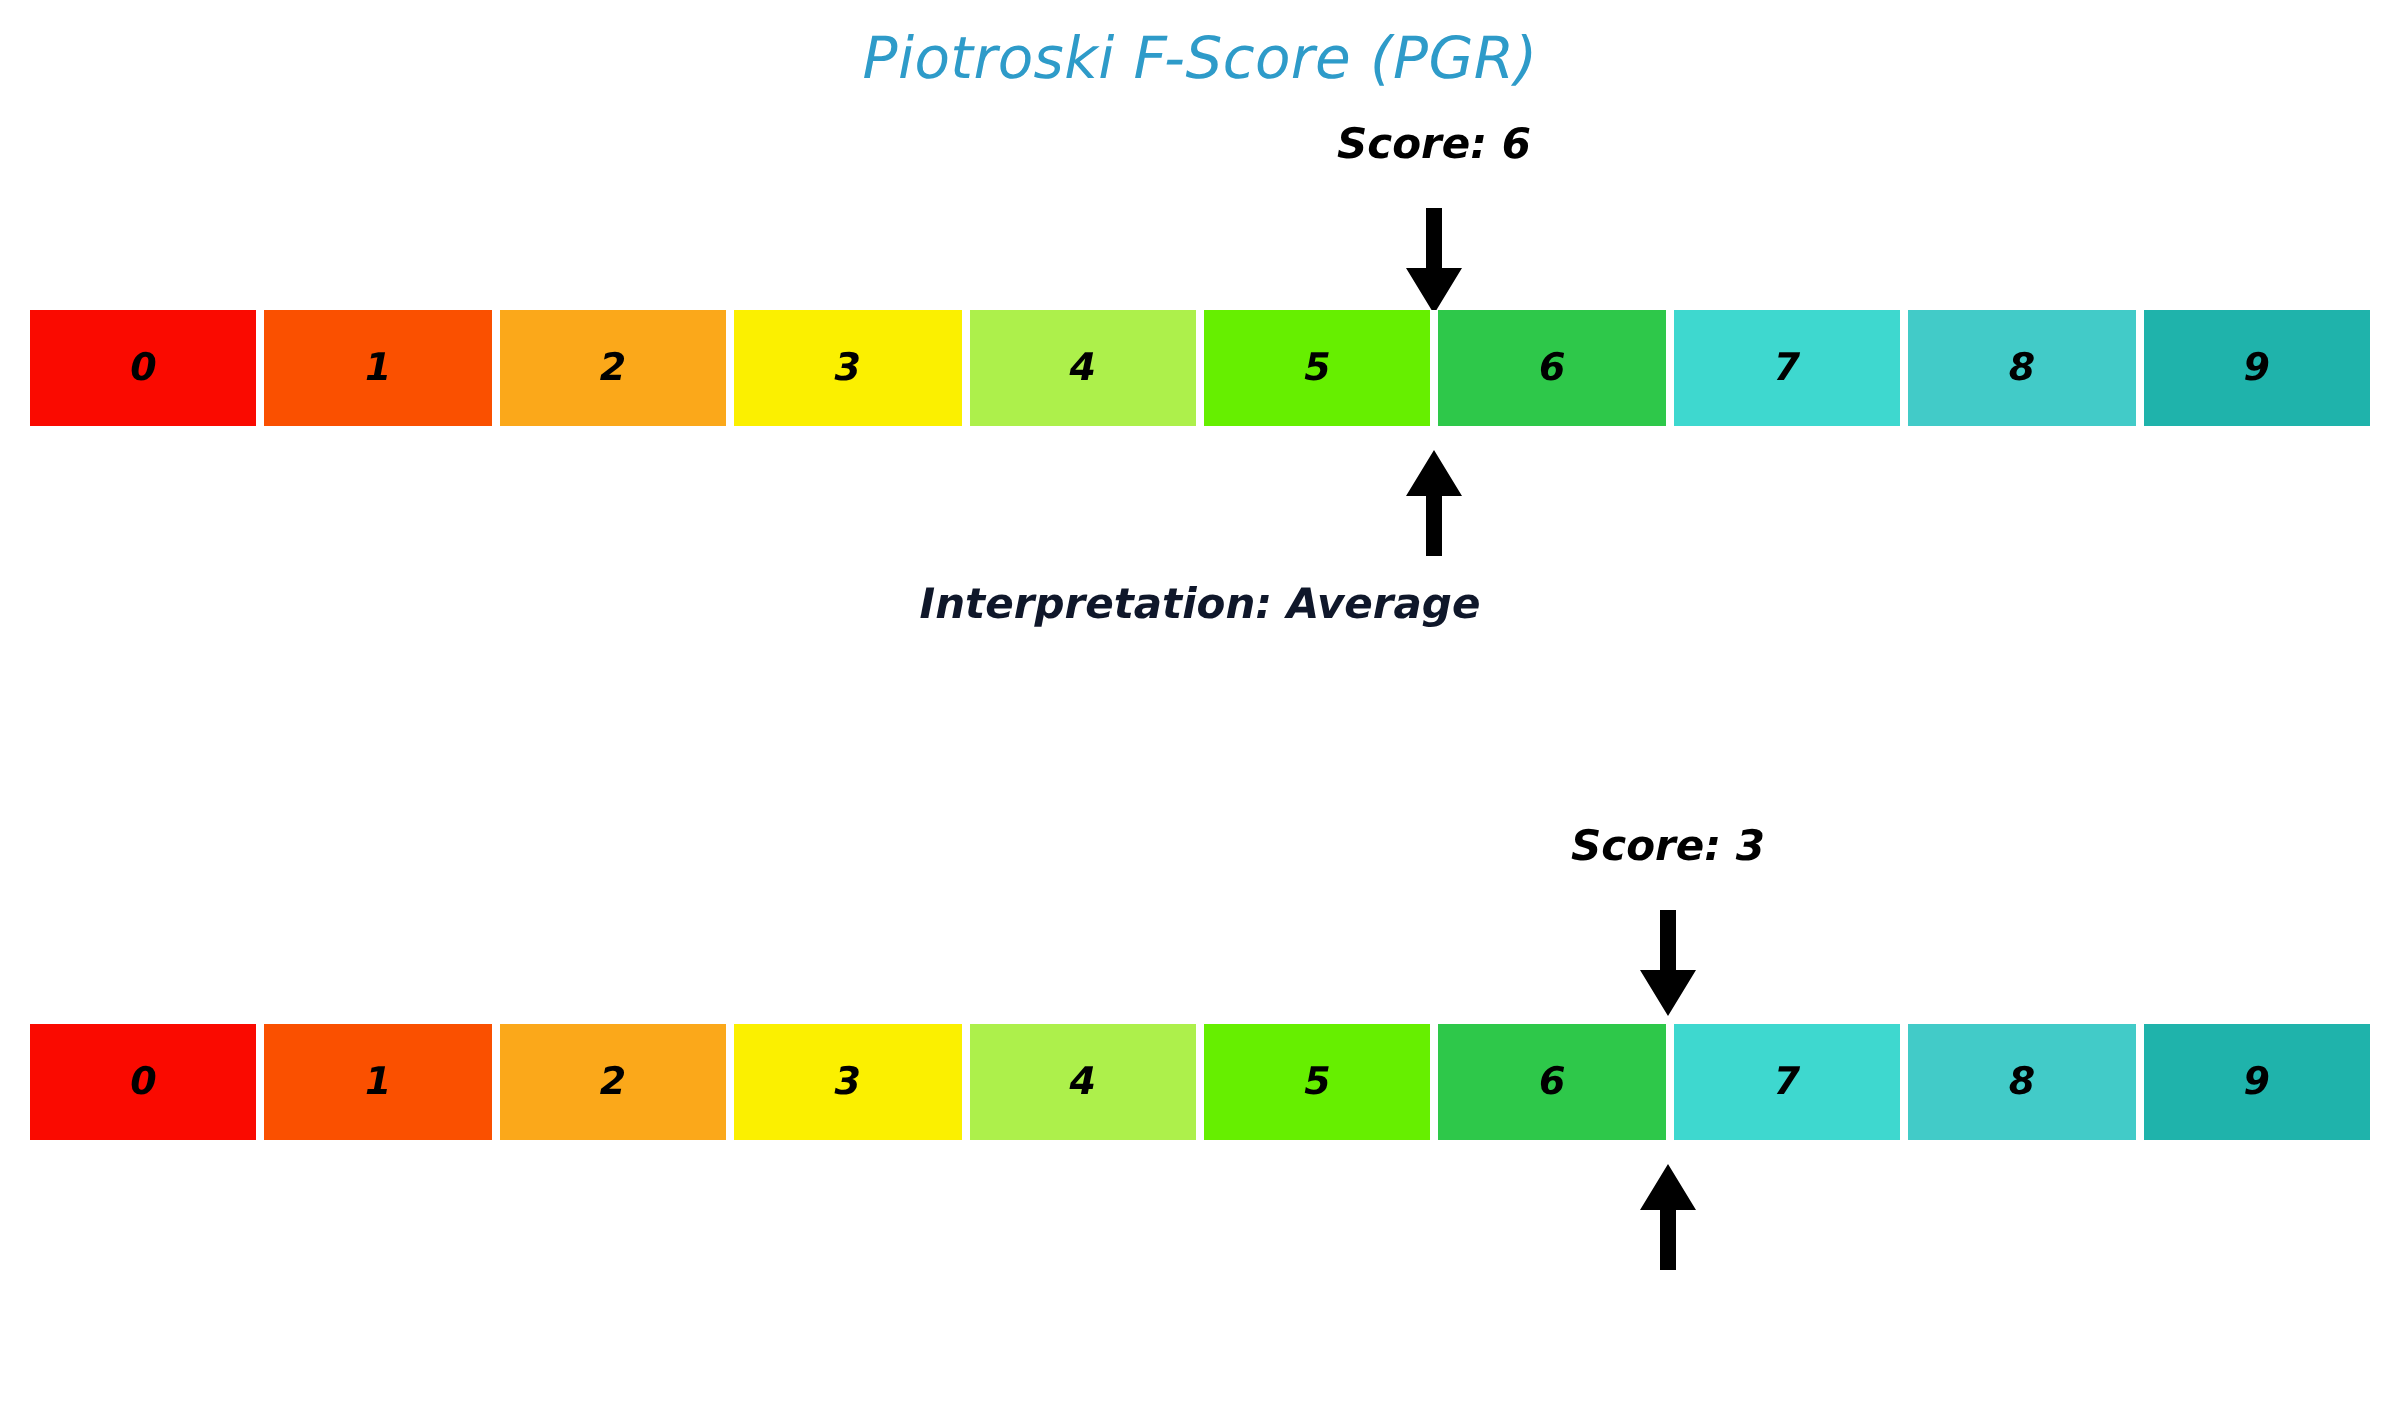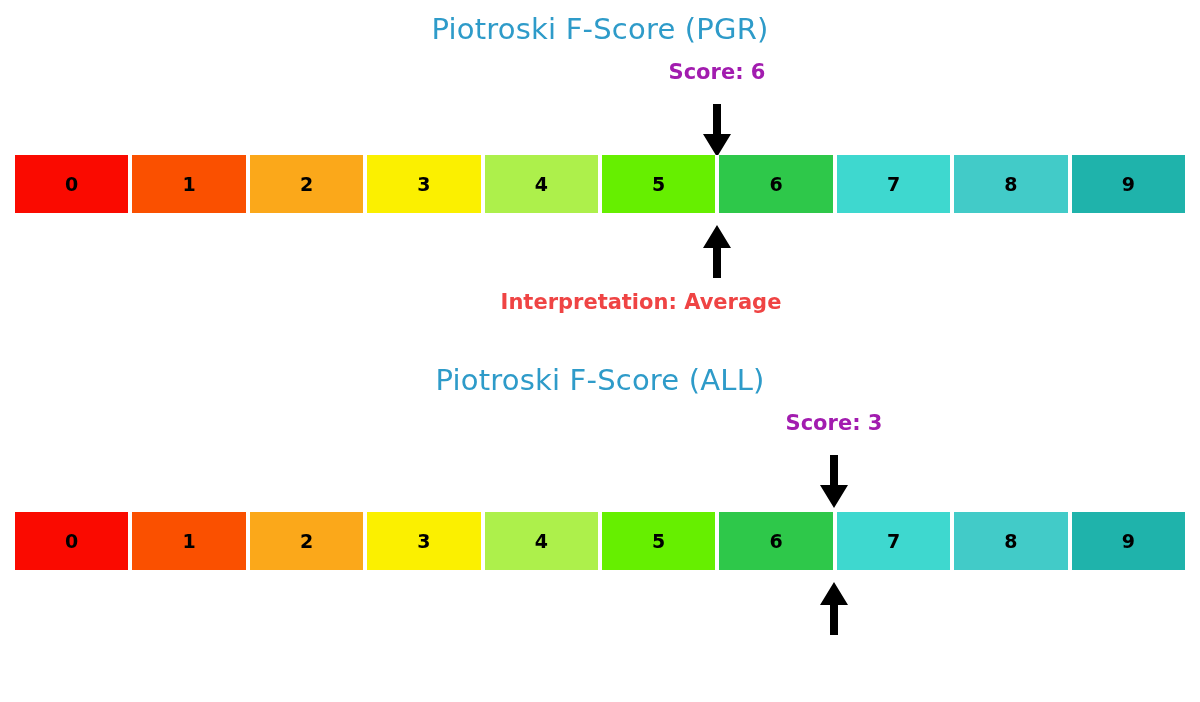--- a/index.html
+++ b/index.html
@@ -11,39 +11,40 @@
     width: 1200px;
     height: 702px;
     position: relative;
     font-family: "DejaVu Sans", sans-serif;
     overflow: hidden;
   }
   .panel {
     position: absolute;
     left: 0;
     width: 1200px;
+    font-style: italic;
   }
   #panel-pgr { top: 0px; height: 351px; }
   #panel-all { top: 351px; height: 351px; }
 
   .chart-title {
     position: absolute;
     left: 0;
     width: 1200px;
     text-align: center;
     font-size: 29px;
     font-weight: 400;
     letter-spacing: 0.2px;
     white-space: nowrap;
   }
   .score-label {
     position: absolute;
     font-size: 21px;
     font-weight: bold;
-    color: #a21caf;
+    color: #000000;
     white-space: nowrap;
     transform: translateX(-50%);
     text-align: right;
   }
   .interp-label {
     position: absolute;
     font-size: 21px;
     font-weight: bold;
     white-space: nowrap;
     transform: translateX(-50%);
@@ -130,26 +131,25 @@
         <span>9</span>
       </div>
   </div>
 
   <div class="arrow" style="top:224px; left:717px;">
     <svg viewBox="0 0 34 54" xmlns="http://www.w3.org/2000/svg" aria-hidden="true">
       <polygon points="17,1 31,24 21,24 21,54 13,54 13,24 3,24" fill="#000000"></polygon>
     </svg>
   </div>
 
-  <div class="interp-label" style="top:290px; left:600px; color:#ef4444;margin-left:41px;">Interpretation: Average</div>
+  <div class="interp-label" style="top:290px; left:600px; color:#0f172a;">Interpretation: Average</div>
 </section>
 
 <section class="panel" id="panel-all">
 
-  <div class="chart-title" style="top:12px; color:#2e9bc9;">Piotroski F-Score (ALL)</div>
 
   <div class="score-label" style="top:60px; left:834px;">Score: 3</div>
 
   <div class="arrow" style="top:104px; left:834px;">
     <svg viewBox="0 0 34 54" xmlns="http://www.w3.org/2000/svg" aria-hidden="true">
       <polygon points="13,0 21,0 21,30 31,30 17,53 3,30 13,30" fill="#000000"></polygon>
     </svg>
   </div>
 
   <div class="scorebar" style="top:161px;">

